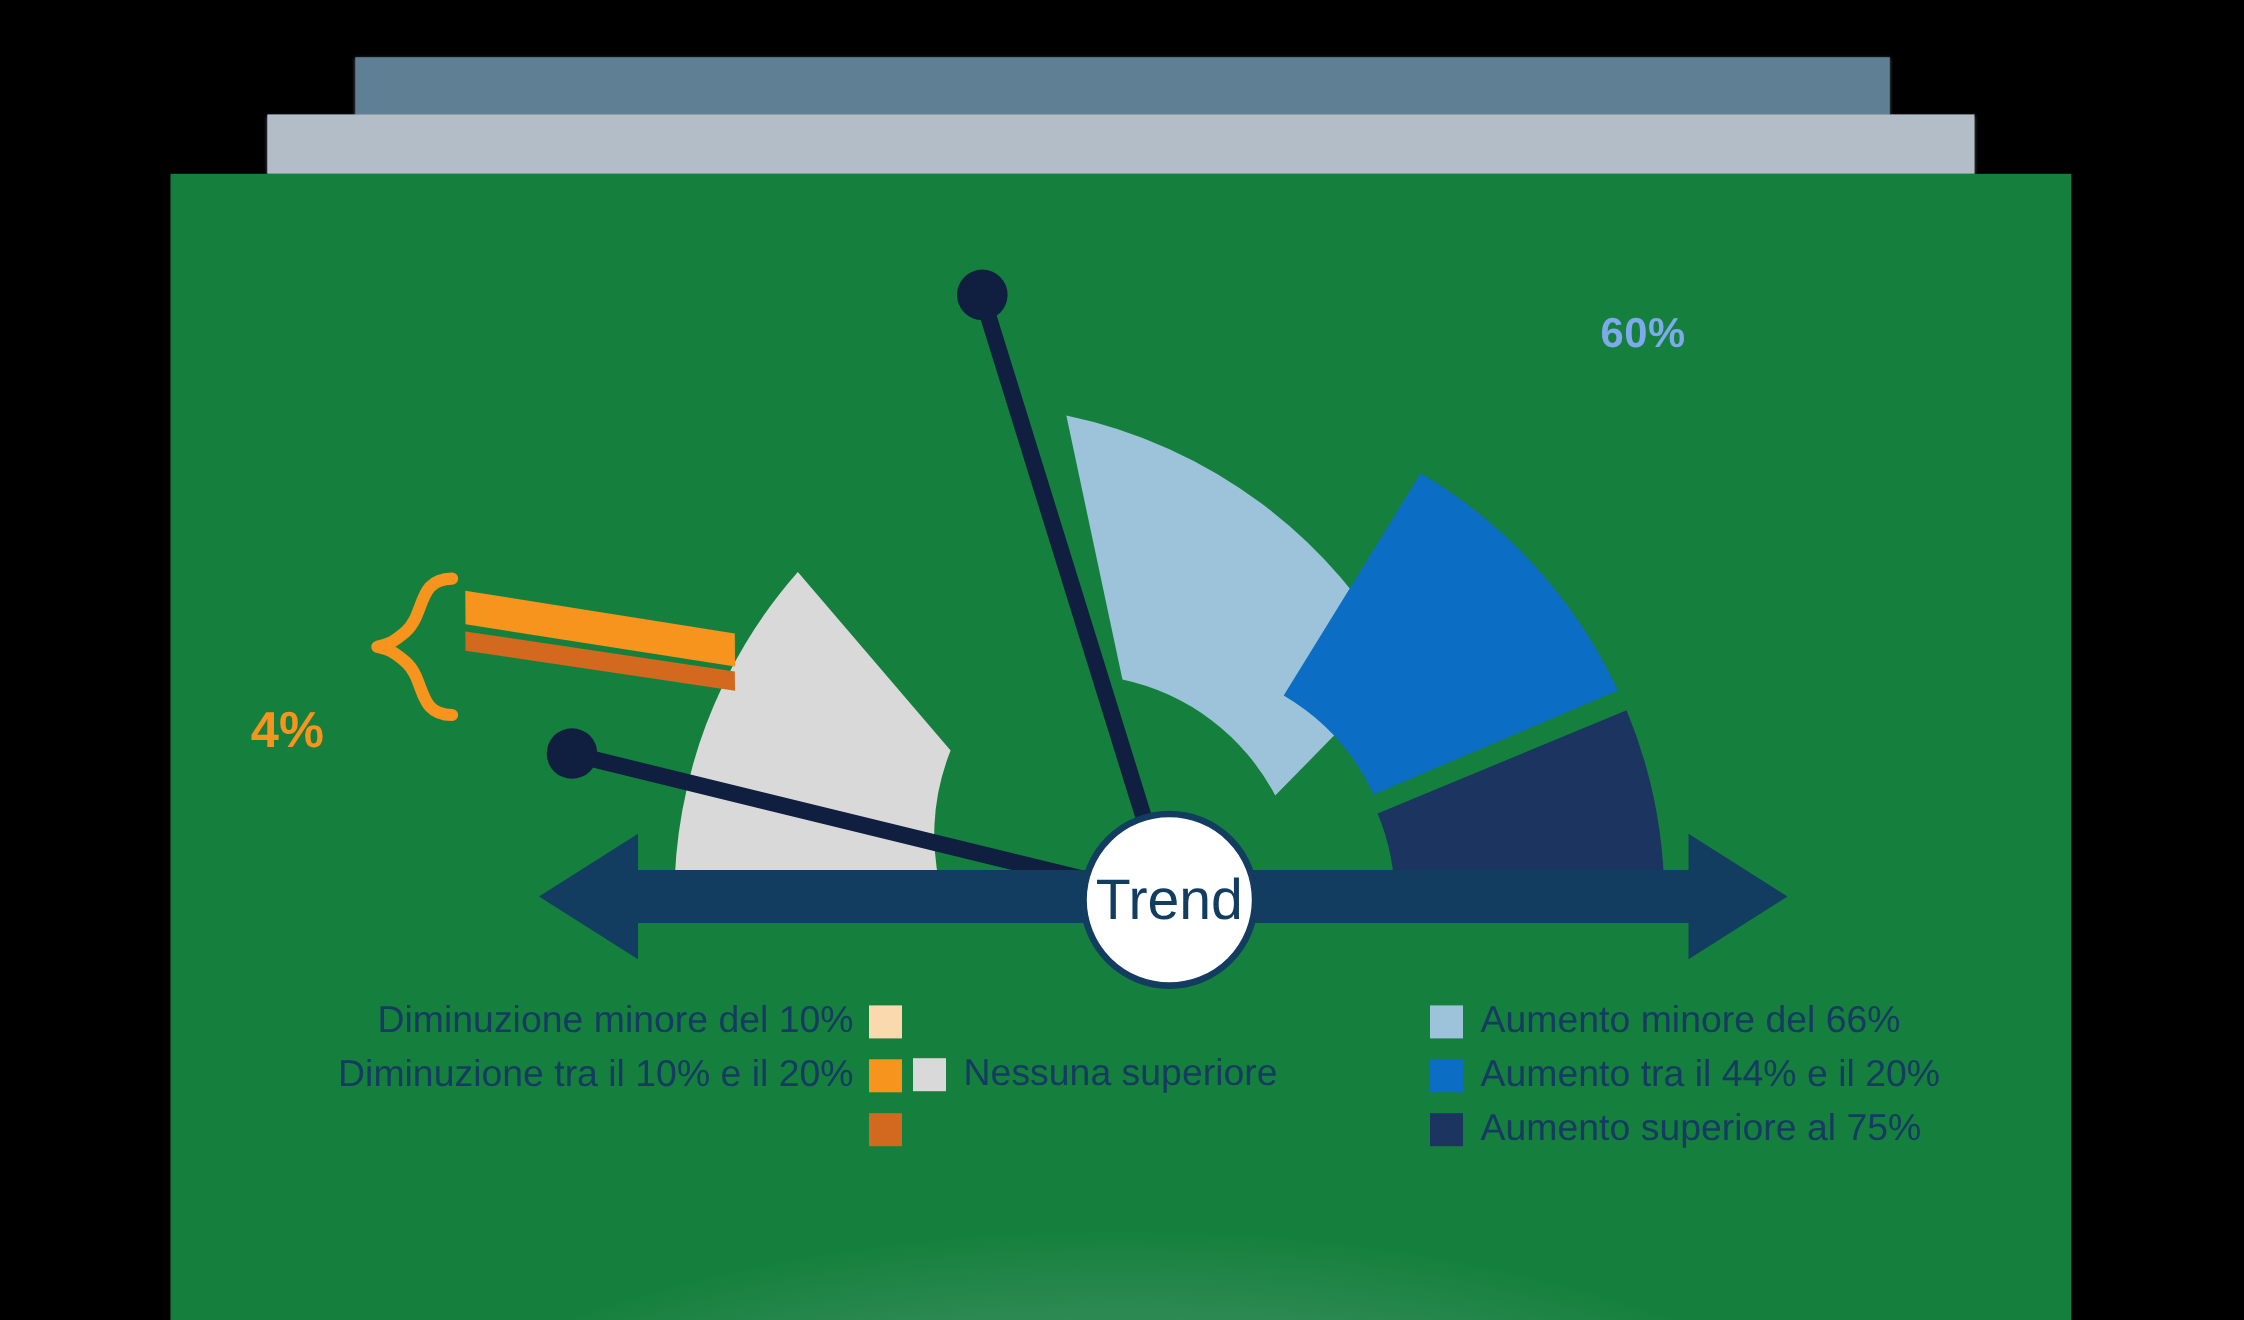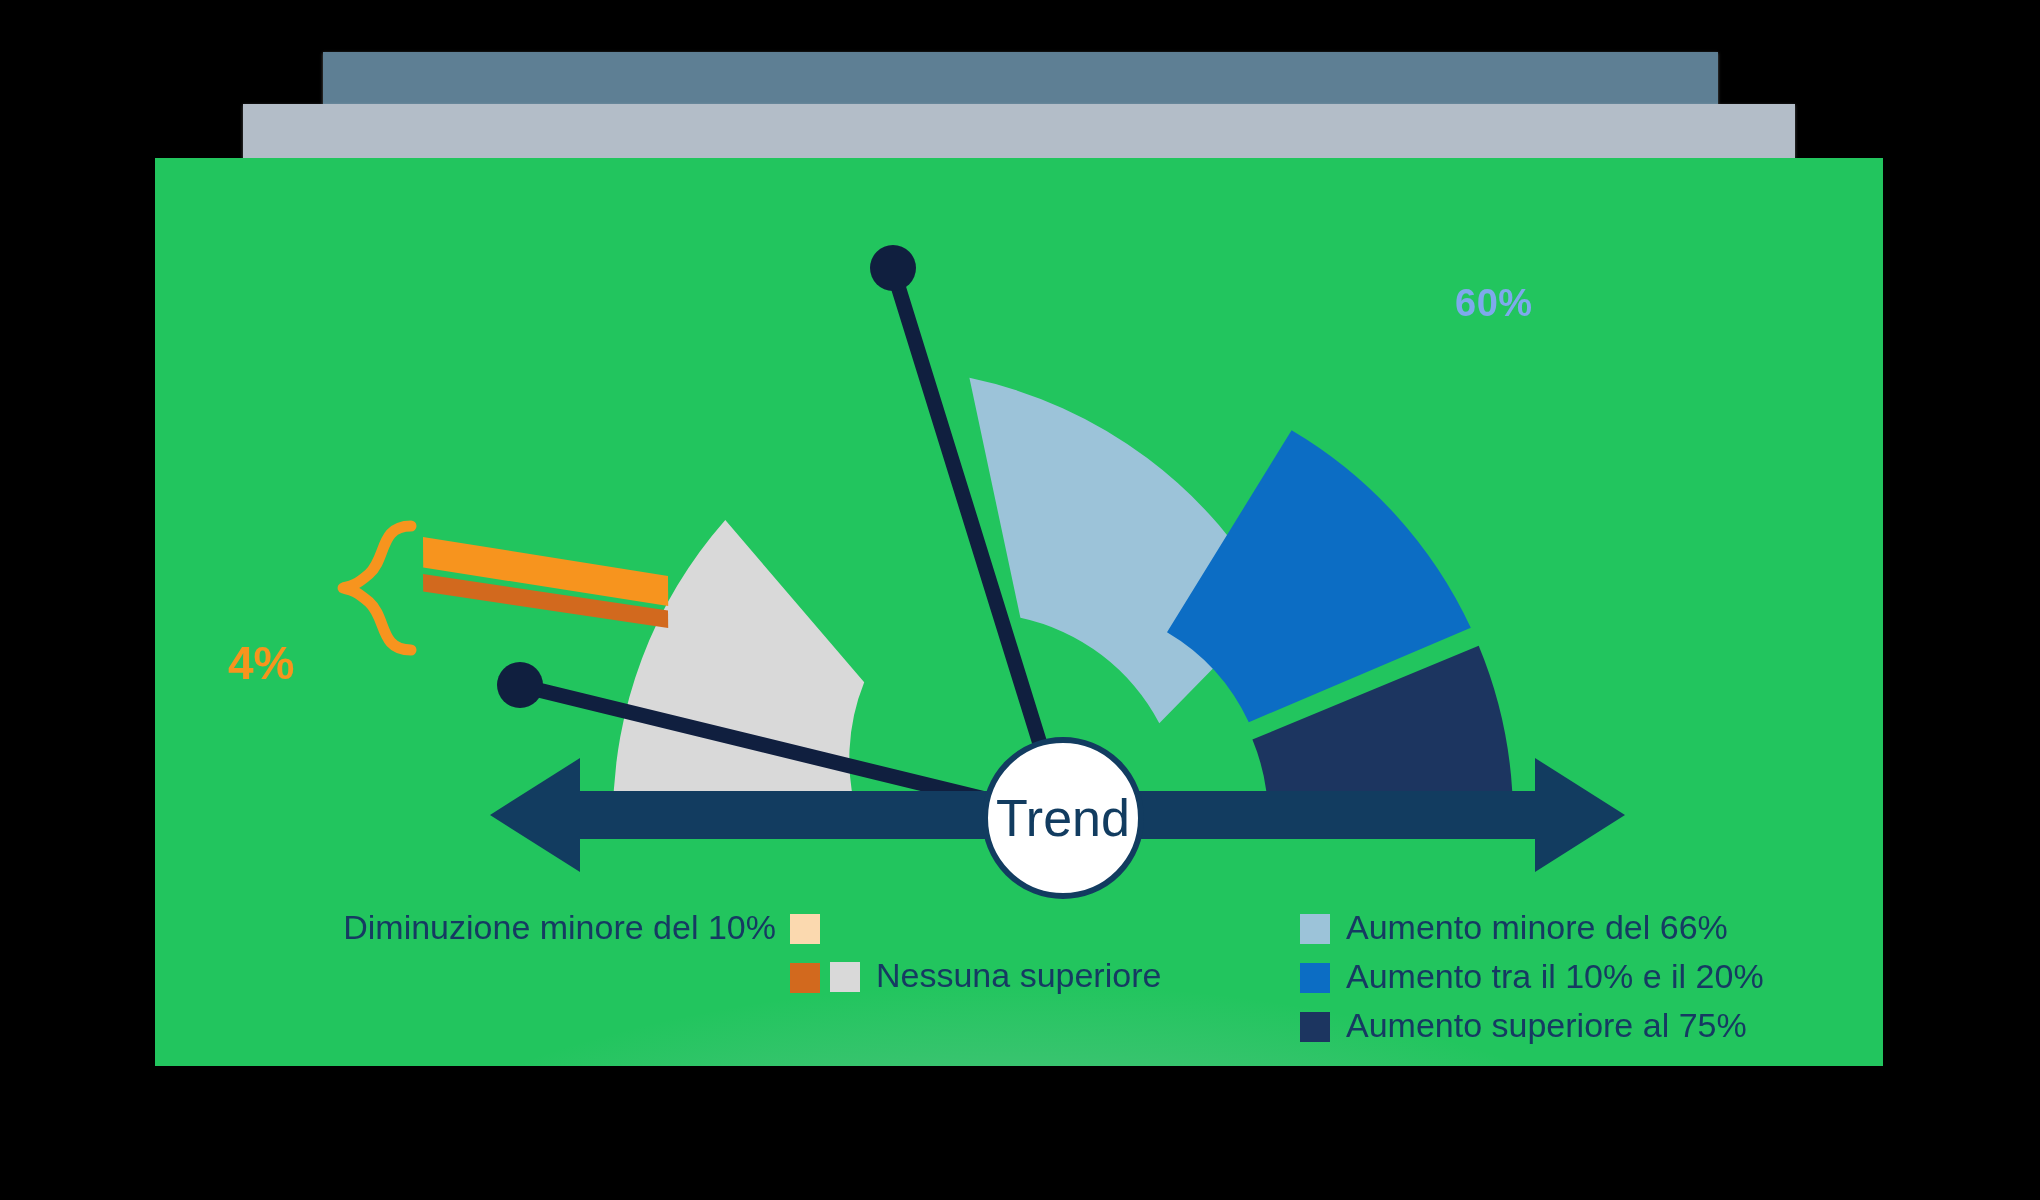--- a/index.html
+++ b/index.html
@@ -28,22 +28,22 @@
     left: 243px; top: 104px;
     width: 1552px; height: 54px;
     background: #B3BDC8;
     box-shadow: 0 1px 3px rgba(255,255,255,0.30);
   }
 
   
   .card {
     position: absolute;
     left: 155px; top: 158px;
-    width: 1728px; height: 908px;
-    background: #22c55e;
+    width: 1728px; height: 1042px;
+    background: #15803d;
     overflow: hidden;
   }
   
   .card-shade {
     position: absolute;
     left: 0; bottom: -260px;
     width: 100%; height: 440px;
     background: radial-gradient(ellipse 58% 100% at 50% 100%,
         rgba(150,162,178,0.55) 0%,
         rgba(180,190,203,0.30) 42%,
@@ -188,39 +188,43 @@
   <div class="pct-4">4%</div>
 
   <div class="legend">
 
     <div class="legend-col legend-left">
       <div class="leg-row rtl">
         <span class="leg-label">Diminuzione minore del 10%</span>
         <span class="leg-swatch" style="background: rgb(251, 217, 175);"></span>
       </div>
       <div class="leg-row rtl">
+        <span class="leg-label">Diminuzione tra il 10% e il 20%</span>
+        <span class="leg-swatch" style="background: rgb(247, 148, 30);"></span>
+      </div>
+      <div class="leg-row rtl">
         <span class="leg-swatch" style="background: rgb(210, 105, 30);"></span>
       </div>
     </div>
 
     <div class="legend-col legend-mid">
       <div class="leg-row">
         <span class="leg-swatch" style="background: rgb(217, 217, 217);"></span>
         <span class="leg-label">Nessuna superiore</span>
       </div>
     </div>
 
     <div class="legend-col legend-right">
       <div class="leg-row">
         <span class="leg-swatch" style="background: rgb(156, 195, 217);"></span>
         <span class="leg-label">Aumento minore del 66%</span>
       </div>
       <div class="leg-row">
         <span class="leg-swatch" style="background: rgb(12, 109, 196);"></span>
-        <span class="leg-label">Aumento tra il 10% e il 20%</span>
+        <span class="leg-label">Aumento tra il 44% e il 20%</span>
       </div>
       <div class="leg-row">
         <span class="leg-swatch" style="background: rgb(28, 53, 96);"></span>
         <span class="leg-label">Aumento superiore al 75%</span>
       </div>
     </div>
 
   </div>
 
 </div>

